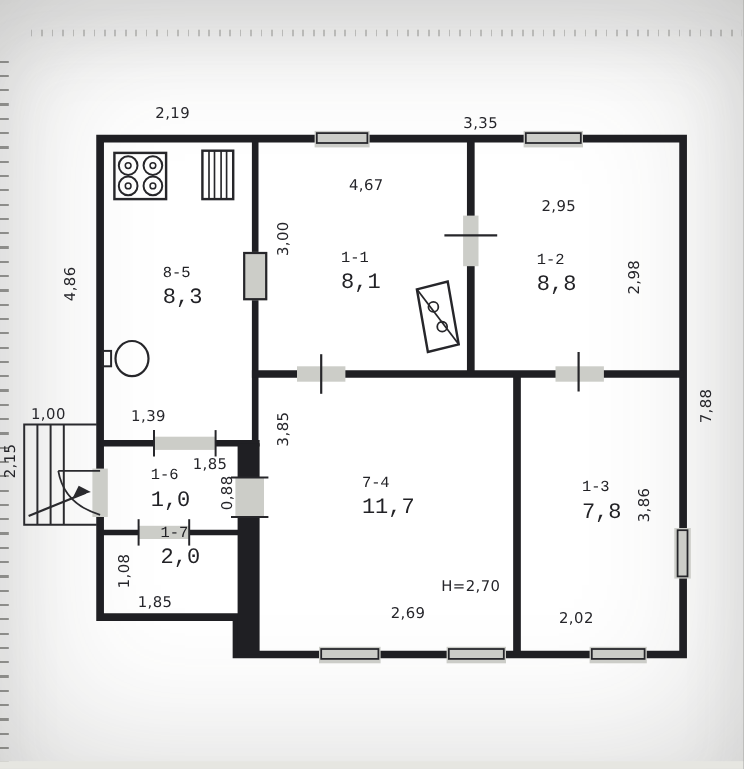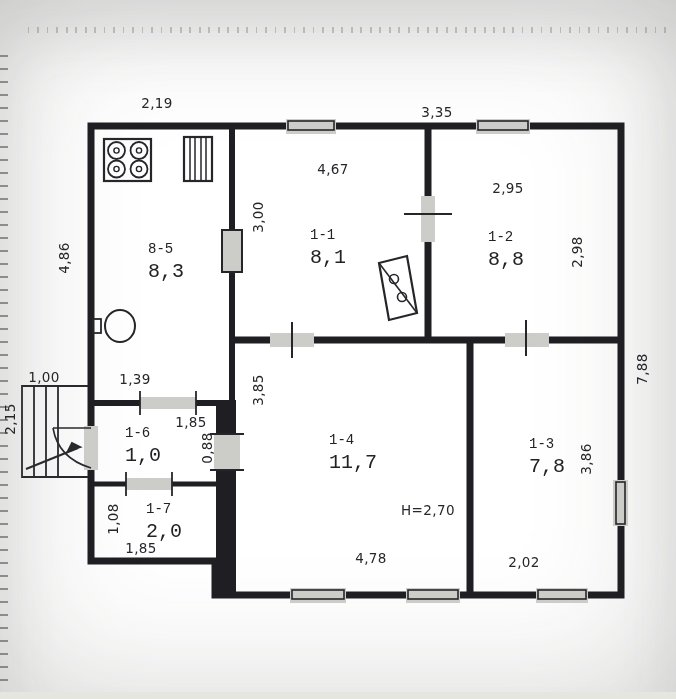--- a/index.html
+++ b/index.html
@@ -158,47 +158,47 @@
   <div class="dim v" style="left:64px;top:258px">4,86</div>
   <div class="dim v" style="left:642px;top:369px">7,88</div>
   <div class="dim" style="left:44px;top:377px">1,00</div>
   <div class="dim v" style="left:10px;top:419px">2,15</div>
   <div class="dim" style="left:135px;top:379px">1,39</div>
   <div class="dim" style="left:191px;top:422px">1,85</div>
   <div class="dim v" style="left:207px;top:448px">0,88</div>
   <div class="dim v" style="left:113px;top:519px">1,08</div>
   <div class="dim" style="left:141px;top:548px">1,85</div>
   <div class="dim v" style="left:258px;top:390px">3,85</div>
-  <div class="dim" style="left:371px;top:558px">4,78</div>
-  <div class="dim" style="left:428px;top:510px">H=2,70</div>
+  <div class="dim" style="left:371px;top:558px">2,69</div>
+  <div class="dim" style="left:428px;top:533px">H=2,70</div>
   <div class="dim" style="left:524px;top:562px">2,02</div>
   <div class="dim v" style="left:586px;top:459px">3,86</div>
 
   <div class="room" style="left:328px;top:248px">
     <div class="room-id">1-1</div>
     <div class="room-area">8,1</div>
   </div>
   <div class="room" style="left:506px;top:250px">
     <div class="room-id">1-2</div>
     <div class="room-area">8,8</div>
   </div>
   <div class="room" style="left:547px;top:457px">
     <div class="room-id">1-3</div>
     <div class="room-area">7,8</div>
   </div>
   <div class="room" style="left:353px;top:453px">
-    <div class="room-id">1-4</div>
+    <div class="room-id">7-4</div>
     <div class="room-area">11,7</div>
   </div>
   <div class="room" style="left:166px;top:262px">
     <div class="room-id">8-5</div>
     <div class="room-area">8,3</div>
   </div>
-  <div class="room" style="left:143px;top:446px">
+  <div class="room" style="left:155px;top:446px">
     <div class="room-id">1-6</div>
     <div class="room-area">1,0</div>
   </div>
-  <div class="room" style="left:164px;top:522px">
+  <div class="room" style="left:164px;top:498px">
     <div class="room-id">1-7</div>
     <div class="room-area">2,0</div>
   </div>
 
 </div>
 
 </body></html>

